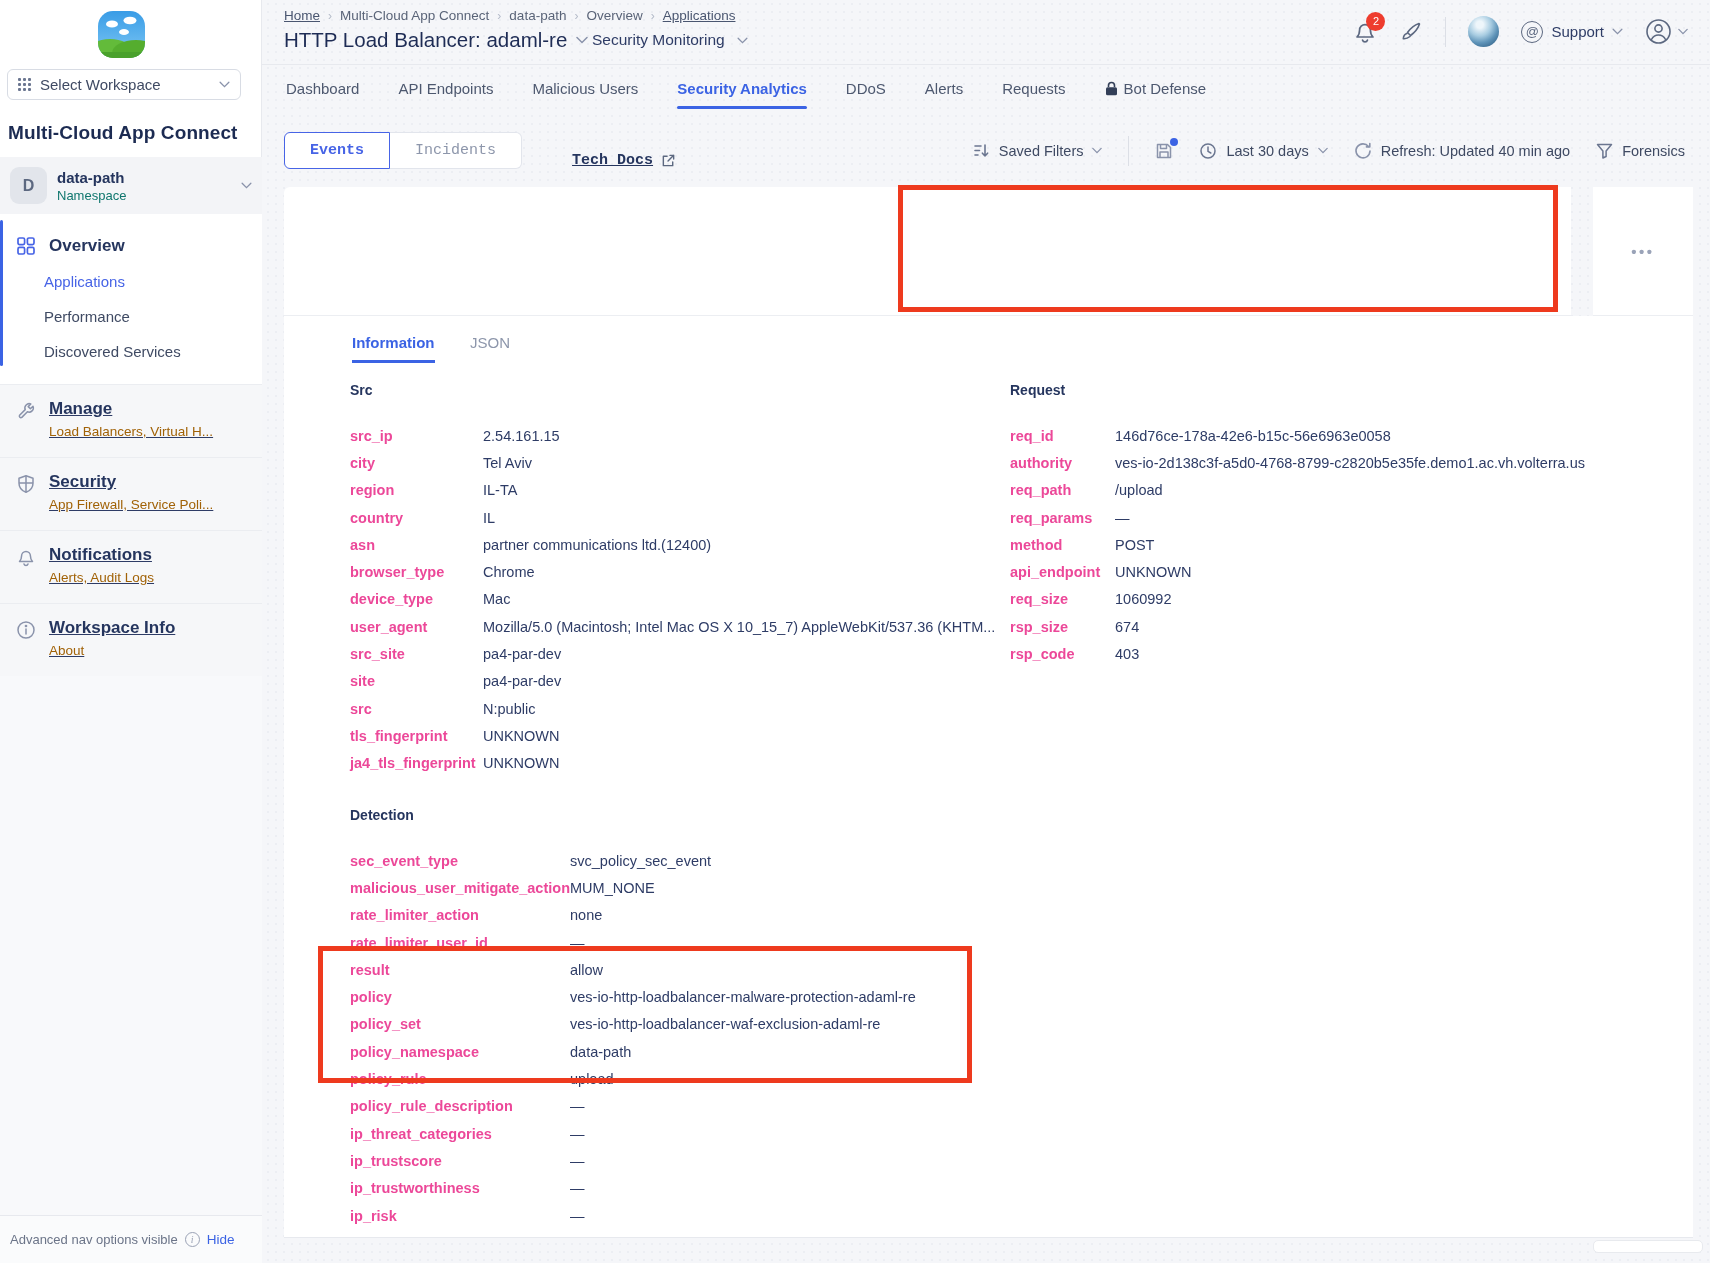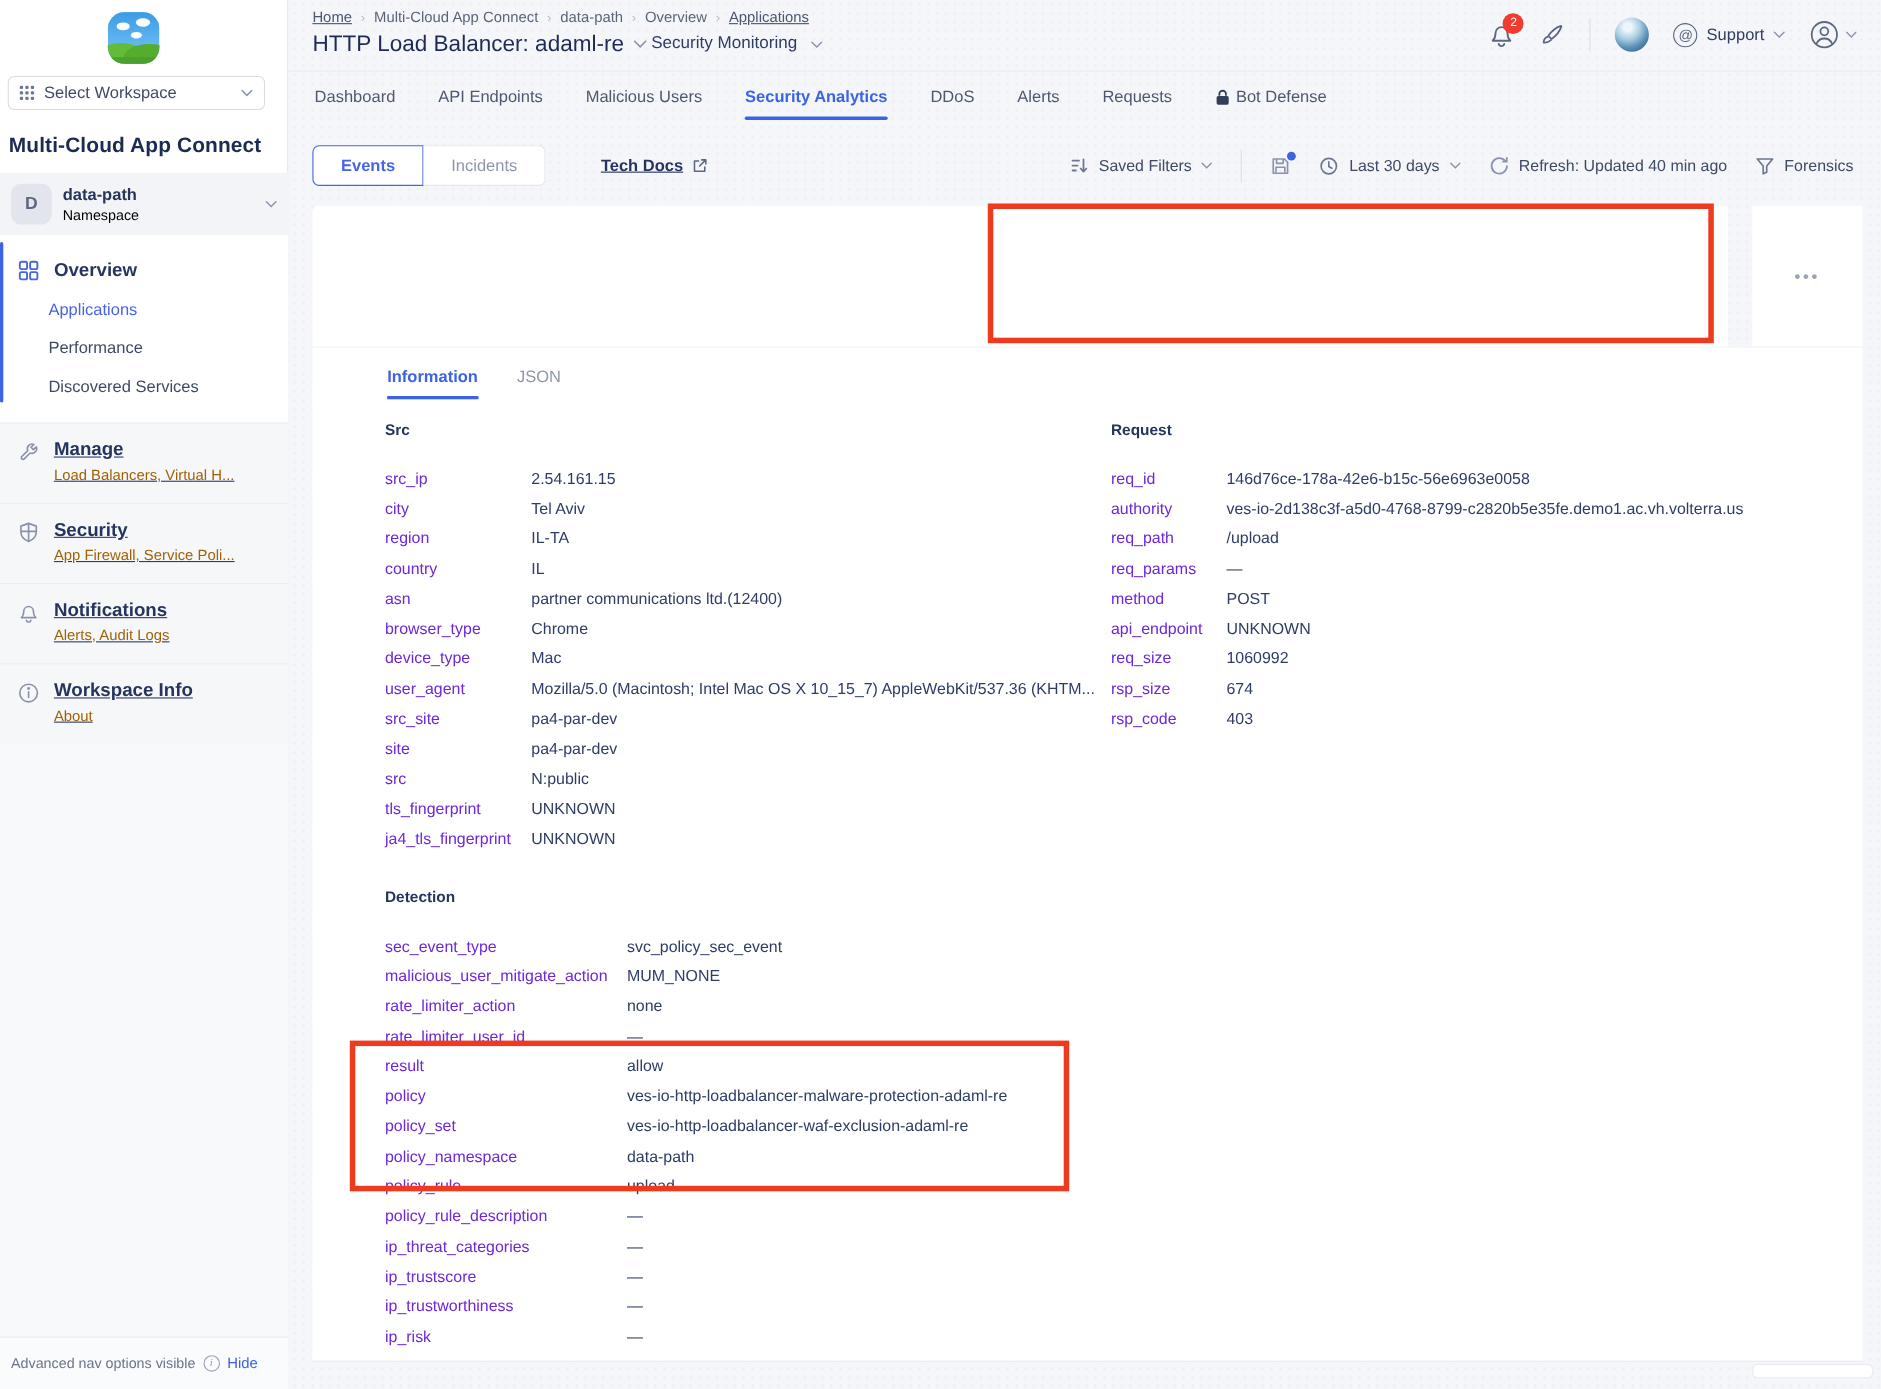--- a/index.html
+++ b/index.html
@@ -15,21 +15,21 @@
   .ws-select { position:absolute; left:7px; top:69px; width:234px; height:31px; background:#fff; border:1px solid #d8dce4; border-radius:6px;
                display:flex; align-items:center; gap:9px; padding:0 10px; font-size:15px; color:#3f4a63; cursor:pointer; }
   .ws-select .spacer { flex:1; }
   .grid9 { display:grid; grid-template-columns:repeat(3,3px); grid-gap:2px; }
   .grid9 i { width:3px; height:3px; background:#6b7690; border-radius:1px; }
   #sb-title { position:absolute; left:8px; top:122px; font-size:19px; font-weight:700; color:#1c2b52; letter-spacing:.1px; }
   #ns-card { position:absolute; left:0; top:157px; width:262px; height:57px; background:#f3f4f7; display:flex; align-items:center; padding:0 10px; cursor:pointer; }
   #ns-avatar { width:37px; height:37px; border-radius:9px; background:#e2e5eb; color:#5c6880; font-size:16px; font-weight:600; display:flex; align-items:center; justify-content:center; }
   #ns-card .ns-text { margin-left:10px; flex:1; }
   #ns-card .ns-name { font-size:15px; font-weight:700; color:#25355e; }
-  #ns-card .ns-type { font-size:13px; color:#000000; margin-top:2px; }
+  #ns-card .ns-type { font-size:13px; color:#0f766e; margin-top:2px; }
   .chev { color:#8a93ab; display:inline-flex; }
   #ov-block { position:absolute; left:0; top:214px; width:262px; height:170px; background:#fff; }
   #ov-bar { position:absolute; left:0; top:6px; width:3px; height:146px; background:#3b63e4; border-radius:2px; }
   .ov-head { display:flex; align-items:center; gap:13px; padding:22px 0 0 16px; cursor:pointer; }
   .ov-head .lbl { font-size:17px; font-weight:600; color:#25355e; }
   .ov-child { padding:9px 0 9px 44px; font-size:15px; color:#3f4a63; cursor:pointer; }
   .ov-child.active { color:#4764e6; }
   #nav-sections { position:absolute; left:0; top:384px; width:262px;text-decoration:underline; }
   .nav-sec { height:73px; background:#f6f7f9; border-top:1px solid #ebedf1; padding:14px 0 0 16px; display:flex; gap:13px; cursor:pointer; }
   .nav-sec .ic { color:#8a93ab; margin-top:2px; }
@@ -62,21 +62,21 @@
   .acct { display:flex; align-items:center; gap:6px; cursor:pointer; }
 
   
   #tabs { position:absolute; left:286px; top:80px; display:flex; gap:39px; font-size:15px; }
   .tab { color:#4d586f; padding-bottom:12px; position:relative; cursor:pointer; display:flex; align-items:center; gap:6px; }
   .tab.active { color:#3b63e4; font-weight:700; }
   .tab.active::after { content:""; position:absolute; left:0; right:0; bottom:0; height:3px; background:#3b63e4; border-radius:2px; }
   .lock { color:#333f58; display:inline-flex; }
 
   
-  #toolbar-left { position:absolute; left:284px; top:132px; display:flex; align-items:center; }
+  #toolbar-left { position:absolute; left:284px; top:132px; display:flex; align-items:flex-end;font-family:Liberation Mono, monospace; }
   .seg { display:flex; }
   .seg button { height:37px; background:#fff; font-family:inherit; font-size:15px; padding:0 25px; cursor:pointer; }
   #btn-events { border:1px solid #4764e6; color:#4764e6; font-weight:600; border-radius:6px 0 0 6px; }
   #btn-incidents { border:1px solid #e2e5ec; border-left:none; color:#8d96ab; border-radius:0 6px 6px 0; }
   #techdocs { margin-left:50px; display:flex; align-items:center; gap:8px; font-size:15px; font-weight:600; color:#25355e; text-decoration:underline; cursor:pointer; }
   #toolbar-right { position:absolute; right:25px; top:132px; height:37px; display:flex; align-items:center; gap:26px; font-size:14.5px; color:#3f4a63; }
   .tool { display:flex; align-items:center; gap:9px; cursor:pointer; white-space:nowrap; }
   .tool .ic { color:#8a93ab; display:flex; }
   #save-wrap { position:relative; }
   #save-dot { position:absolute; top:-4px; right:-5px; width:8px; height:8px; border-radius:50%; background:#3b63e4; }
@@ -95,21 +95,21 @@
   #detail-panel { position:absolute; left:284px; top:316px; width:1409px; height:922px; background:#fff; border-bottom:1px solid #e7e9ee; }
   .dtab { position:absolute; top:18px; font-size:15px; cursor:pointer; }
   #dtab-info { left:68px; color:#3b63e4; font-weight:600; padding-bottom:9px; border-bottom:3px solid #3b63e4; }
   #dtab-json { left:186px; color:#8d96ab; }
   .section { position:absolute; }
   #sec-src { left:66px; top:66px; width:630px; }
   #sec-request { left:726px; top:66px; width:660px; }
   #sec-detection { left:66px; top:491px; width:700px; }
   .sec-title { font-size:14px; font-weight:700; color:#25355e; margin-bottom:24px; }
   .drow { display:flex; align-items:center; height:27.3px; font-size:14.5px; }
-  .drow .k { color:#6d28d9; flex:none; }
+  .drow .k { color:#ec4899; flex:none;font-weight:bold; }
   .drow .v { color:#2e3c66; white-space:nowrap; }
   #sec-src .k { width:133px; }
   #sec-request .k { width:105px; }
   #sec-detection .k { width:220px; }
 
   
   .hl-box { position:absolute; border:5px solid #ee3a1e; pointer-events:none; }
   #hl-1 { left:898px; top:185px; width:660px; height:127px; }
   #hl-2 { left:318px; top:946px; width:654px; height:137px; }
   #hscroll { position:absolute; left:1593px; top:1240px; width:110px; height:13px; background:#fff; border:1px solid #e8eaee; border-radius:5px; }

